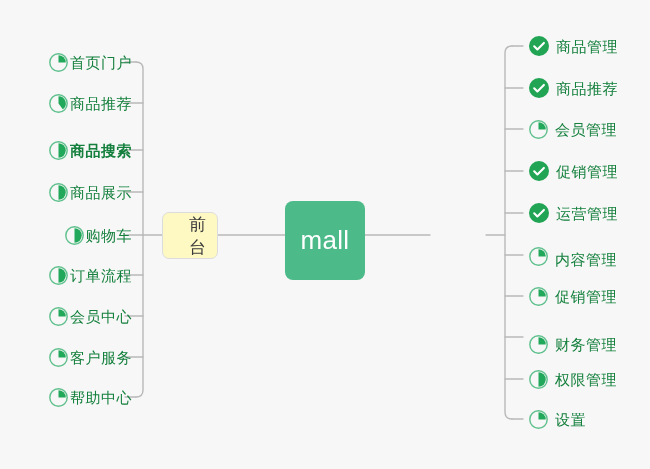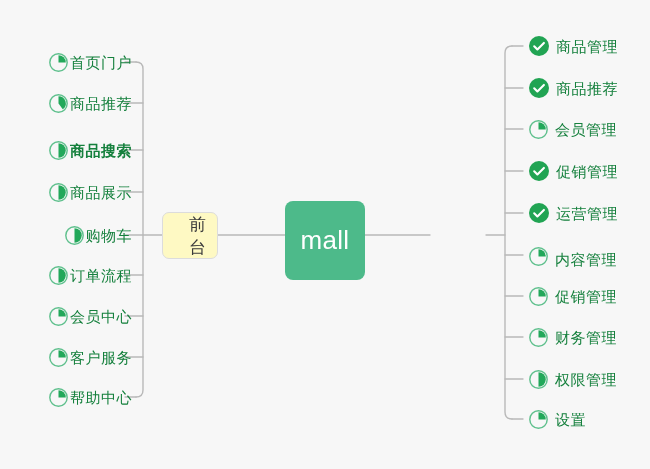--- a/index.html
+++ b/index.html
@@ -293,21 +293,21 @@
       </div>
       <div class="leaf" style="top: 284px;">
         <span class="status-icon">
           <svg viewBox="0 0 22 22">
             <circle cx="11" cy="11" r="9.1" fill="none" stroke="#5fc08d" stroke-width="1.5"></circle>
             <path d="M 11 11 L 11 3.4000000000000004 A 7.6 7.6 0 0 1 18.600 11.000 Z" fill="#22a85a"></path>
           </svg>
         </span>
         <span class="leaf-label">促销管理</span>
       </div>
-      <div class="leaf" style="top: 325px;">
+      <div class="leaf" style="top: 332px;">
         <span class="status-icon">
           <svg viewBox="0 0 22 22">
             <circle cx="11" cy="11" r="9.1" fill="none" stroke="#5fc08d" stroke-width="1.5"></circle>
             <path d="M 11 11 L 11 3.4000000000000004 A 7.6 7.6 0 0 1 18.600 11.000 Z" fill="#22a85a"></path>
           </svg>
         </span>
         <span class="leaf-label">财务管理</span>
       </div>
       <div class="leaf" style="top: 367px;">
         <span class="status-icon">

